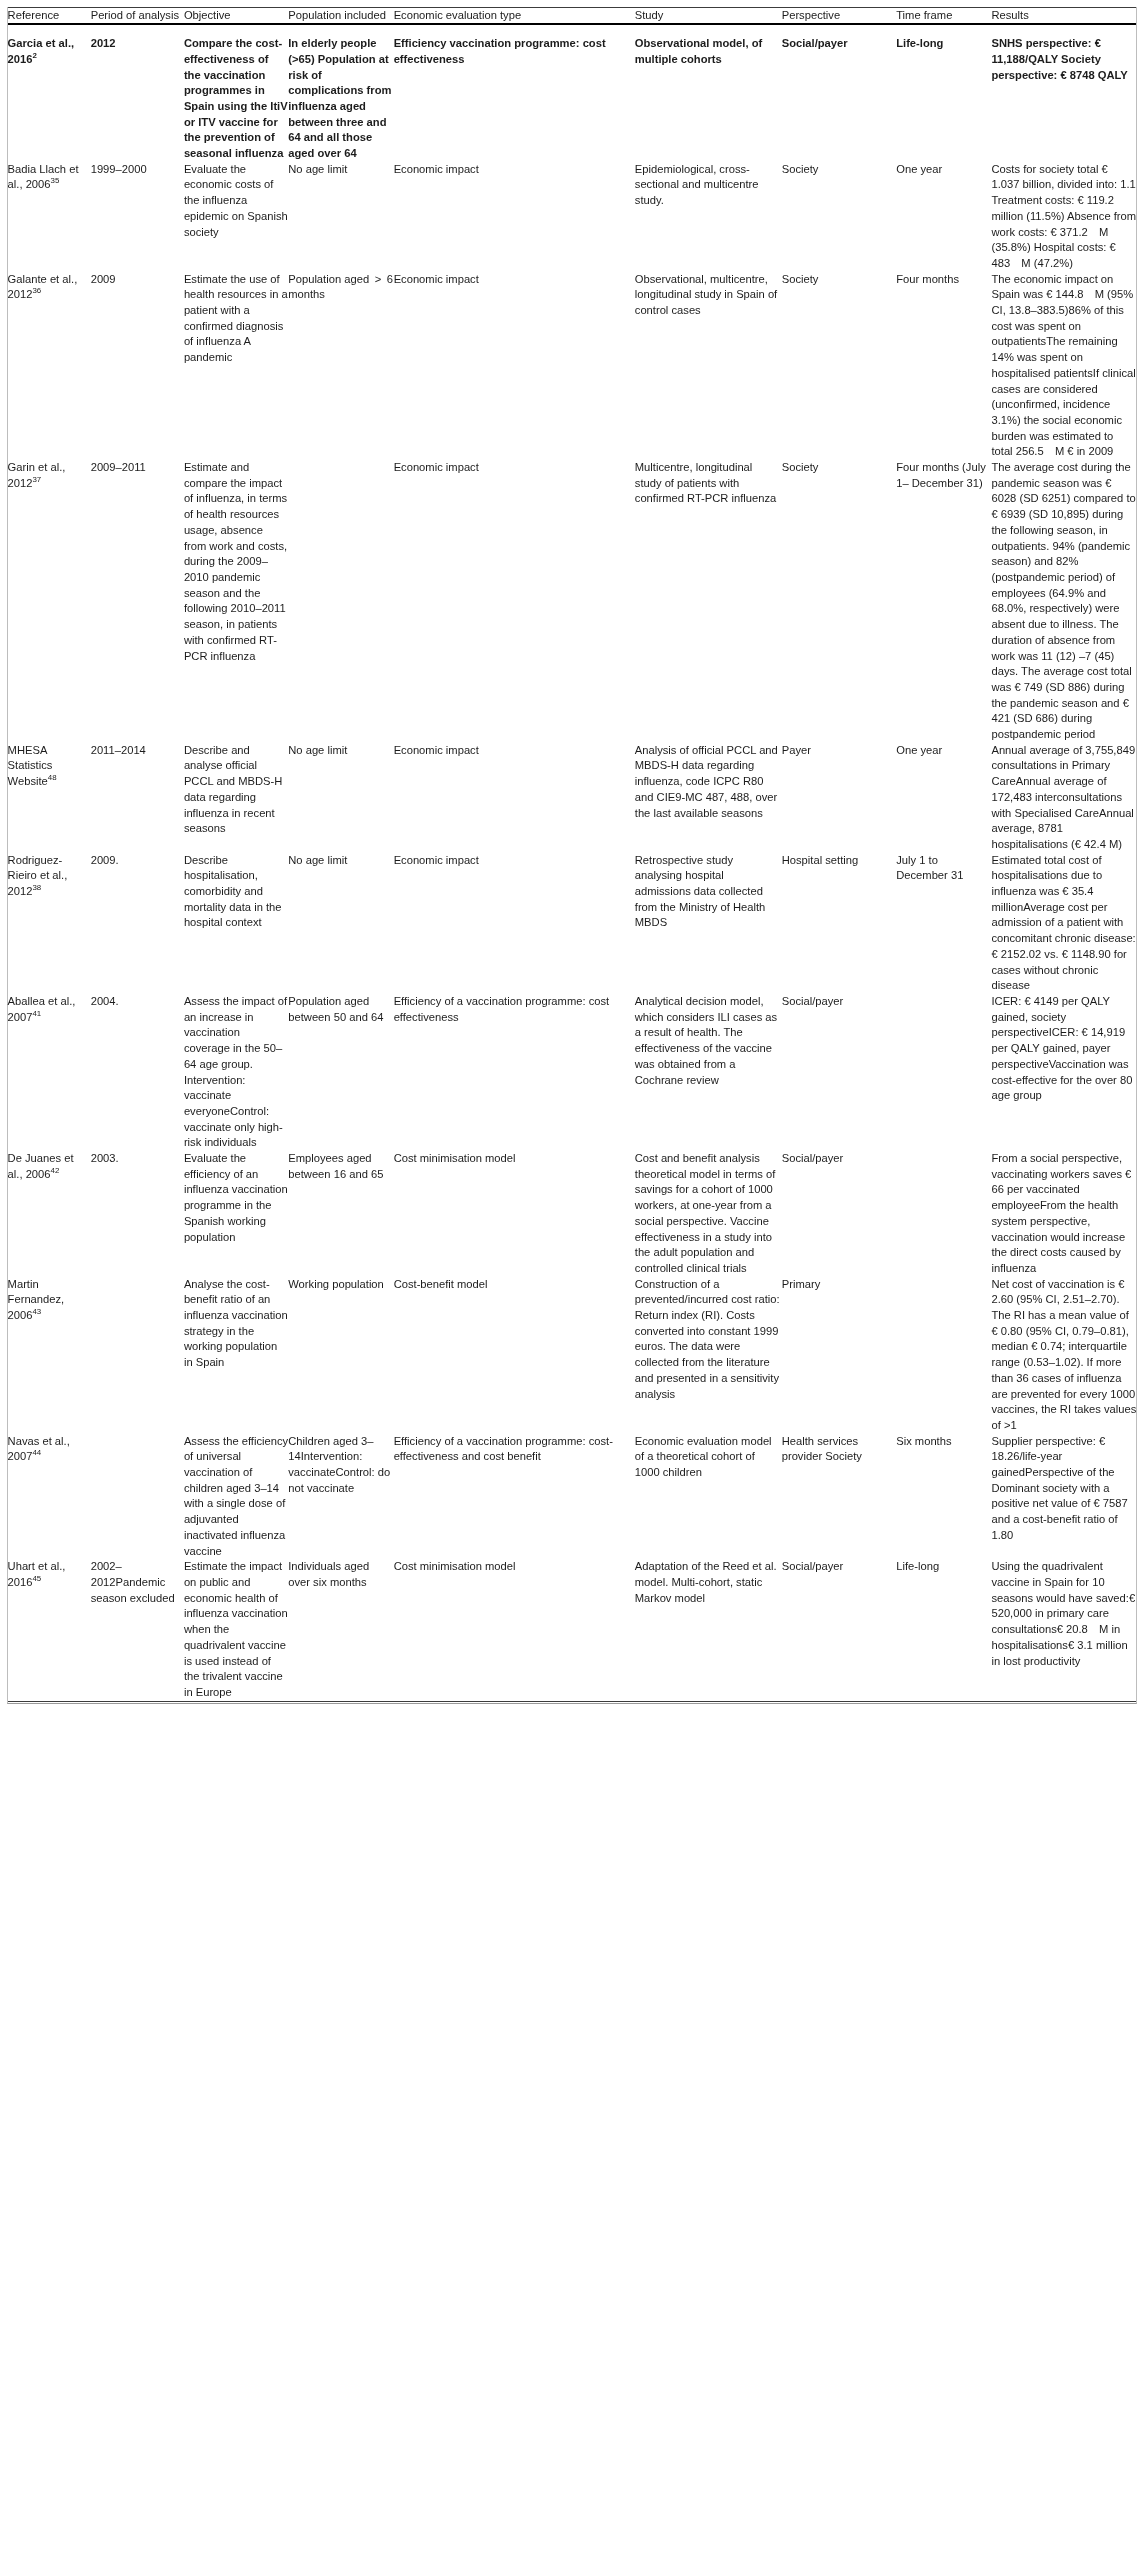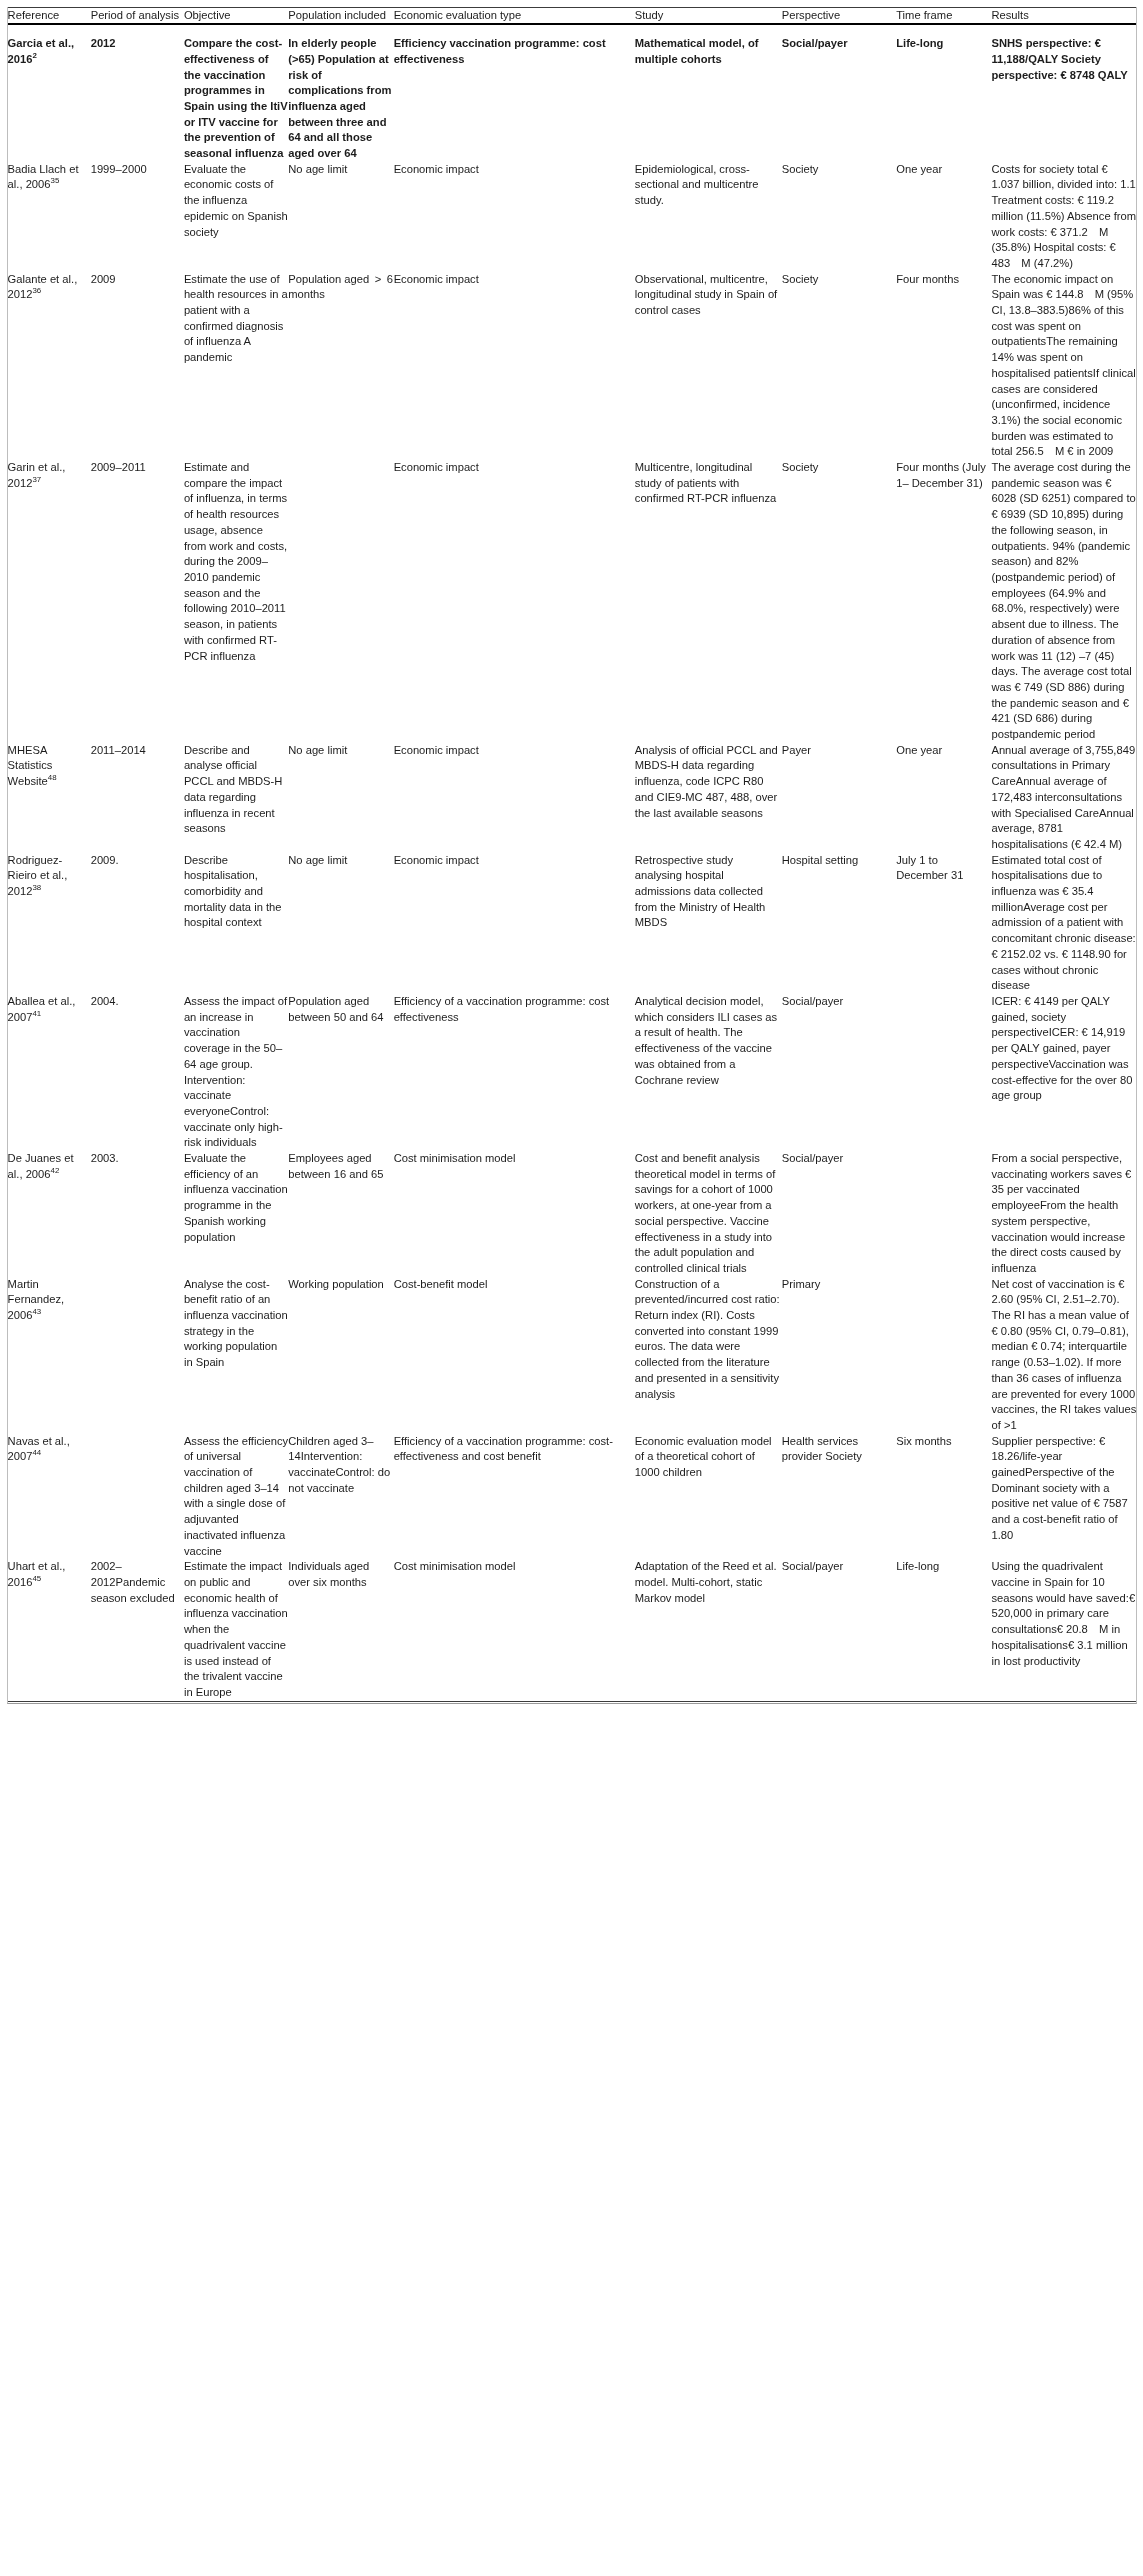--- a/index.html
+++ b/index.html
@@ -83,21 +83,21 @@
             <th class="c9">Results</th>
           </tr>
       </thead>
       <tbody id="body-rows">
           <tr>
             <td class="c1"><span>Garcia et al., 2016</span><sup class="refnum">2</sup></td>
             <td class="c2">2012</td>
             <td class="c3">Compare the cost-effectiveness of the vaccination programmes in Spain using the ItiV or ITV vaccine for the prevention of seasonal influenza</td>
             <td class="c4">In elderly people (&gt;65) Population at risk of complications from influenza aged between three and 64 and all those aged over 64</td>
             <td class="c5">Efficiency vaccination programme: cost effectiveness</td>
-            <td class="c6">Mathematical model, of multiple cohorts</td>
+            <td class="c6">Observational model, of multiple cohorts</td>
             <td class="c7">Social/payer</td>
             <td class="c8">Life-long</td>
             <td class="c9">SNHS perspective: € 11,188/QALY Society perspective: € 8748 QALY</td>
           </tr>
           <tr>
             <td class="c1"><span>Badia Llach et al., 2006</span><sup class="refnum">35</sup></td>
             <td class="c2">1999–2000</td>
             <td class="c3">Evaluate the economic costs of the influenza epidemic on Spanish society</td>
             <td class="c4">No age limit</td>
             <td class="c5">Economic impact</td>
@@ -163,21 +163,21 @@
           </tr>
           <tr>
             <td class="c1"><span>De Juanes et al., 2006</span><sup class="refnum">42</sup></td>
             <td class="c2">2003.</td>
             <td class="c3">Evaluate the efficiency of an influenza vaccination programme in the Spanish working population</td>
             <td class="c4">Employees aged between 16 and 65</td>
             <td class="c5">Cost minimisation model</td>
             <td class="c6">Cost and benefit analysis theoretical model in terms of savings for a cohort of 1000 workers, at one-year from a social perspective. Vaccine effectiveness in a study into the adult population and controlled clinical trials</td>
             <td class="c7">Social/payer</td>
             <td class="c8"></td>
-            <td class="c9">From a social perspective, vaccinating workers saves € 35 per vaccinated employeeFrom the health system perspective, vaccination would increase the direct costs caused by influenza</td>
+            <td class="c9">From a social perspective, vaccinating workers saves € 66 per vaccinated employeeFrom the health system perspective, vaccination would increase the direct costs caused by influenza</td>
           </tr>
           <tr>
             <td class="c1"><span>Martin Fernandez, 2006</span><sup class="refnum">43</sup></td>
             <td class="c2"></td>
             <td class="c3">Analyse the cost-benefit ratio of an influenza vaccination strategy in the working population in Spain</td>
             <td class="c4">Working population</td>
             <td class="c5">Cost-benefit model</td>
             <td class="c6">Construction of a prevented/incurred cost ratio: Return index (RI). Costs converted into constant 1999 euros. The data were collected from the literature and presented in a sensitivity analysis</td>
             <td class="c7">Primary</td>
             <td class="c8"></td>

